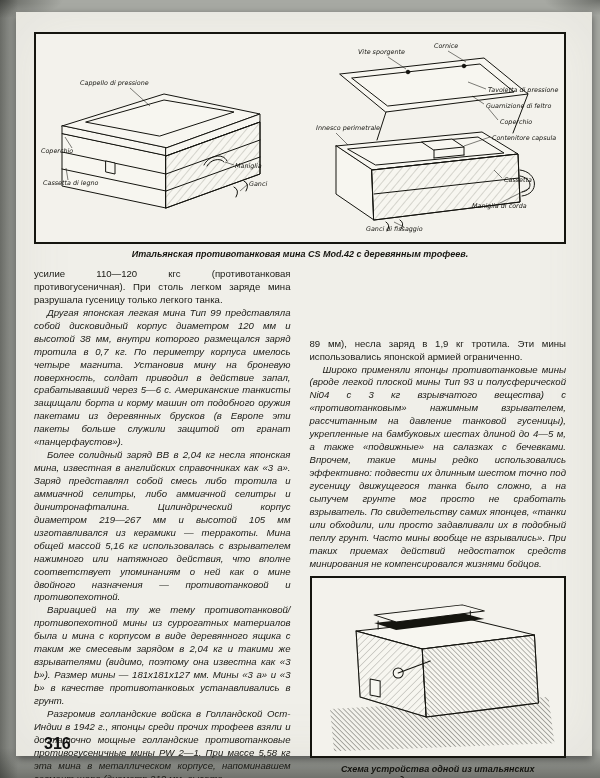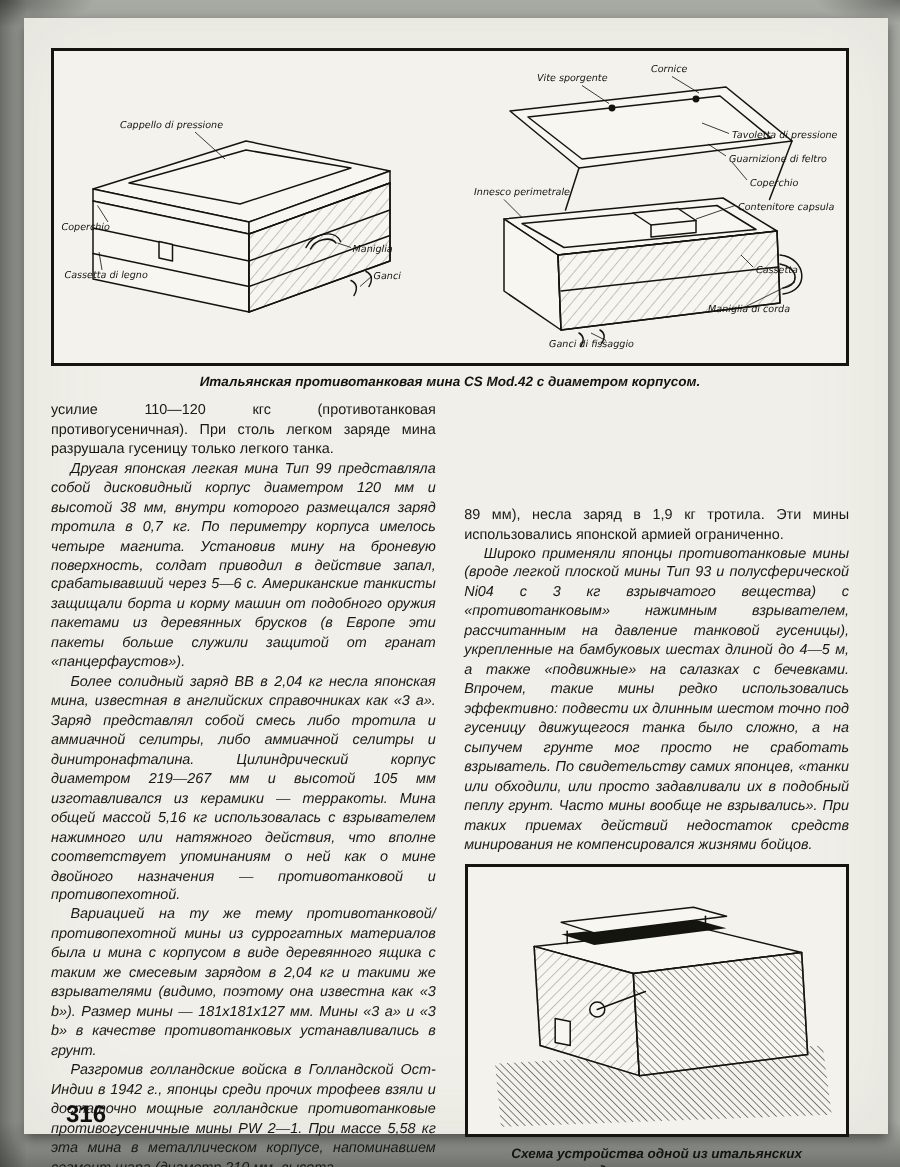--- a/index.html
+++ b/index.html
@@ -148,21 +148,21 @@
           <line class="ld" x1="300" y1="99" x2="312" y2="111"></line>
           <text x="468" y="148">Cassetta</text>
           <line class="ld" x1="466" y1="144" x2="458" y2="136"></line>
           <text x="436" y="174">Maniglia di corda</text>
           <line class="ld" x1="462" y1="170" x2="494" y2="154"></line>
           <text x="330" y="197">Ganci di fissaggio</text>
           <line class="ld" x1="368" y1="193" x2="358" y2="188"></line>
         </g>
       </svg>
     </div>
-    <div class="caption caption-top">Итальянская противотанковая мина CS Mod.42 с диаметром корпусом.</div>
+    <div class="caption caption-top">Итальянская противотанковая мина CS Mod.42 с деревянным трофеев.</div>
 
     <div class="columns">
       <div class="col">
         <p>усилие 110—120 кгс (противотанковая противогусеничная). При столь легком заряде мина разрушала гусеницу только легкого танка.</p>
         <p>Другая японская легкая мина Тип 99 представляла собой дисковидный корпус диаметром 120 мм и высотой 38 мм, внутри которого размещался заряд тротила в 0,7 кг. По периметру корпуса имелось четыре магнита. Установив мину на броневую поверхность, солдат приводил в действие запал, срабатывавший через 5—6 с. Американские танкисты защищали борта и корму машин от подобного оружия пакетами из деревянных брусков (в Европе эти пакеты больше служили защитой от гранат «панцерфаустов»).</p>
         <p>Более солидный заряд ВВ в 2,04 кг несла японская мина, известная в английских справочниках как «3 a». Заряд представлял собой смесь либо тротила и аммиачной селитры, либо аммиачной селитры и динитронафталина. Цилиндрический корпус диаметром 219—267 мм и высотой 105 мм изготавливался из керамики — терракоты. Мина общей массой 5,16 кг использовалась с взрывателем нажимного или натяжного действия, что вполне соответствует упоминаниям о ней как о мине двойного назначения — противотанковой и противопехотной.</p>
         <p>Вариацией на ту же тему противотанковой/противопехотной мины из суррогатных материалов была и мина с корпусом в виде деревянного ящика с таким же смесевым зарядом в 2,04 кг и такими же взрывателями (видимо, поэтому она известна как «3 b»). Размер мины — 181х181х127 мм. Мины «3 a» и «3 b» в качестве противотанковых устанавливались в грунт.</p>
         <p>Разгромив голландские войска в Голландской Ост-Индии в 1942 г., японцы среди прочих трофеев взяли и достаточно мощные голландские противотанковые противогусеничные мины PW 2—1. При массе 5,58 кг эта мина в металлическом корпусе, напоминавшем сегмент шара (диаметр 210 мм, высота</p>
       </div>
       <div class="col">

